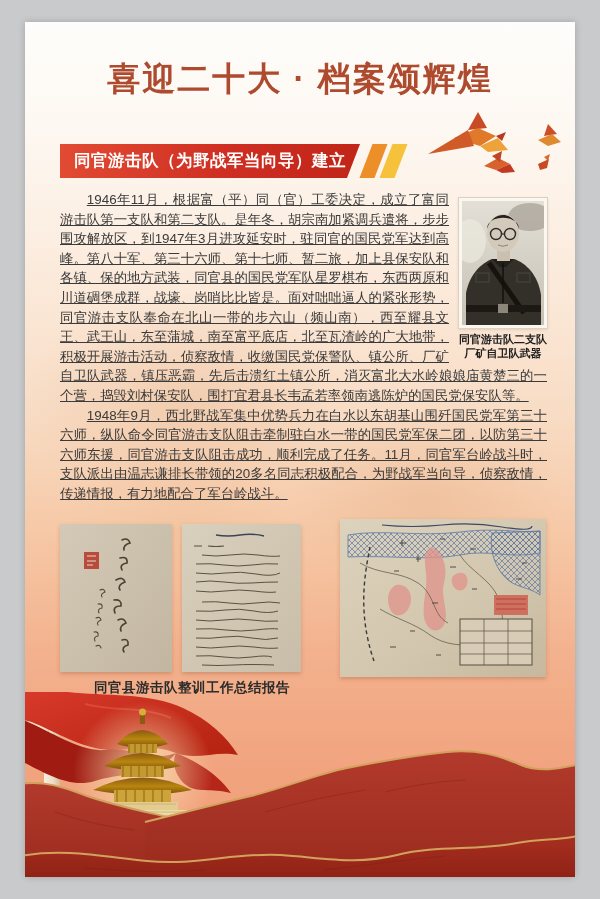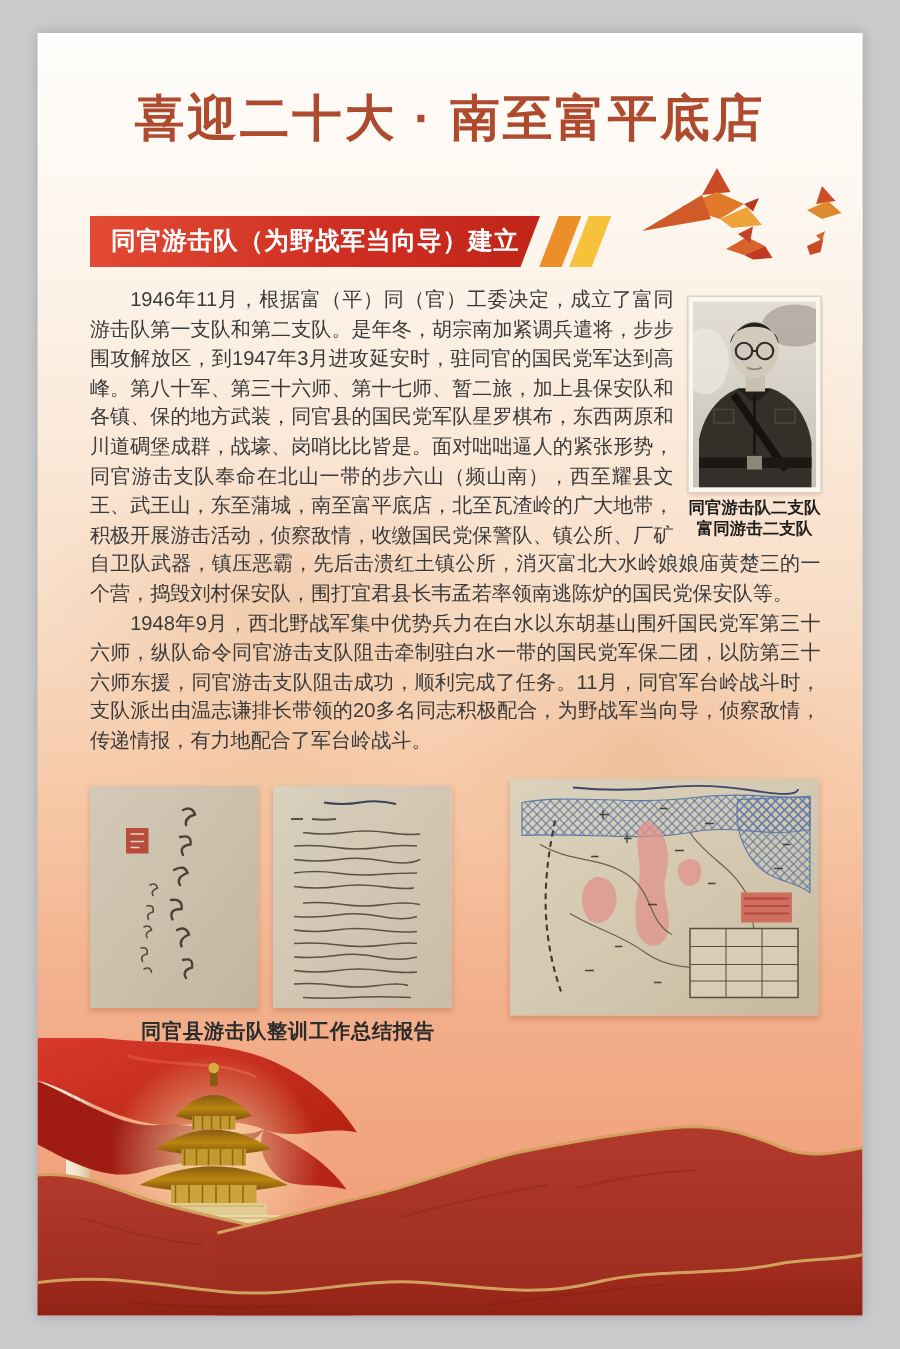--- a/index.html
+++ b/index.html
@@ -49,21 +49,21 @@
   }
   .stripe{position:absolute;top:0;height:34px;transform:skewX(-21deg);}
   .stripe-orange{left:306px;width:15px;background:#ec8f28;}
   .stripe-yellow{left:326px;width:15px;background:#f7c23b;}
 
   .content{
     position:absolute;left:35px;top:168px;width:487px;
     font-size:13.4px;line-height:19.6px;color:#3a3a3a;
     text-align:justify;
   }
-  .content p{margin:0;text-indent:2em;}
+  .content p{margin:0;text-indent:2em;text-decoration:underline;}
   .photo-block{
     float:right;width:88px;margin:8px 0 4px 10px;
   }
   .photo-frame{
     width:82px;height:124px;background:#efece4;
     border:3px solid #faf7f0;outline:1px solid #ddd2c0;
     box-shadow:0 1px 3px rgba(120,60,30,.25);
   }
   .photo-caption{
     margin-top:4px;text-align:center;font-weight:bold;
@@ -86,21 +86,21 @@
   .decor{position:absolute;left:0;top:670px;width:550px;height:185px;}
 </style>
 </head>
 <body>
 
 <div class="poster">
   <div class="wm wm1"></div>
   <div class="wm wm2"></div>
   <div class="wm wm3"></div>
 
-  <div class="title">喜迎二十大 · 南至富平底店</div>
+  <div class="title">喜迎二十大 · 档案颂辉煌</div>
 
   <svg class="birds" viewBox="0 0 155 85">
 
     <polygon points="58,10 67,26 48,28" fill="#c94a26"></polygon>
     <polygon points="34,36 58,26 76,34 60,44" fill="#e07a2a"></polygon>
     <polygon points="8,52 48,28 54,44" fill="#d05a28"></polygon>
     <polygon points="60,44 78,36 88,48 68,50" fill="#eda23a"></polygon>
     <polygon points="76,34 86,30 82,39" fill="#b83a1f"></polygon>
 
     <polygon points="64,64 78,56 90,62 76,68" fill="#d8622b"></polygon>
@@ -151,21 +151,21 @@
           <rect x="4" y="104" width="75" height="7" fill="#1c1915"></rect>
           <rect x="36" y="103" width="10" height="9" fill="#8d877b"></rect>
 
           <rect x="14" y="72" width="13" height="9" fill="none" stroke="#4a463e" stroke-width="1"></rect>
           <rect x="55" y="72" width="13" height="9" fill="none" stroke="#4a463e" stroke-width="1"></rect>
           <line x1="41" y1="62" x2="41" y2="102" stroke="#14110d" stroke-width="1.5"></line>
         </svg>
       </div>
       <div class="photo-caption">
         <div>同官游击队二支队</div>
-        <div>富同游击二支队</div>
+        <div>厂矿自卫队武器</div>
       </div>
     </div>
     <p>1946年11月，根据富（平）同（官）工委决定，成立了富同游击队第一支队和第二支队。是年冬，胡宗南加紧调兵遣将，步步围攻解放区，到1947年3月进攻延安时，驻同官的国民党军达到高峰。第八十军、第三十六师、第十七师、暂二旅，加上县保安队和各镇、保的地方武装，同官县的国民党军队星罗棋布，东西两原和川道碉堡成群，战壕、岗哨比比皆是。面对咄咄逼人的紧张形势，同官游击支队奉命在北山一带的步六山（频山南），西至耀县文王、武王山，东至蒲城，南至富平底店，北至瓦渣岭的广大地带，积极开展游击活动，侦察敌情，收缴国民党保警队、镇公所、厂矿自卫队武器，镇压恶霸，先后击溃红土镇公所，消灭富北大水岭娘娘庙黄楚三的一个营，捣毁刘村保安队，围打宜君县长韦孟若率领南逃陈炉的国民党保安队等。</p>
     <p>1948年9月，西北野战军集中优势兵力在白水以东胡基山围歼国民党军第三十六师，纵队命令同官游击支队阻击牵制驻白水一带的国民党军保二团，以防第三十六师东援，同官游击支队阻击成功，顺利完成了任务。11月，同官军台岭战斗时，支队派出由温志谦排长带领的20多名同志积极配合，为野战军当向导，侦察敌情，传递情报，有力地配合了军台岭战斗。</p>
   </div>
 
   <div class="doc doc1">
     <svg width="112" height="148" viewBox="0 0 112 148">
       <defs>
         <linearGradient id="d1" x1="0" y1="0" x2="1" y2="1">

